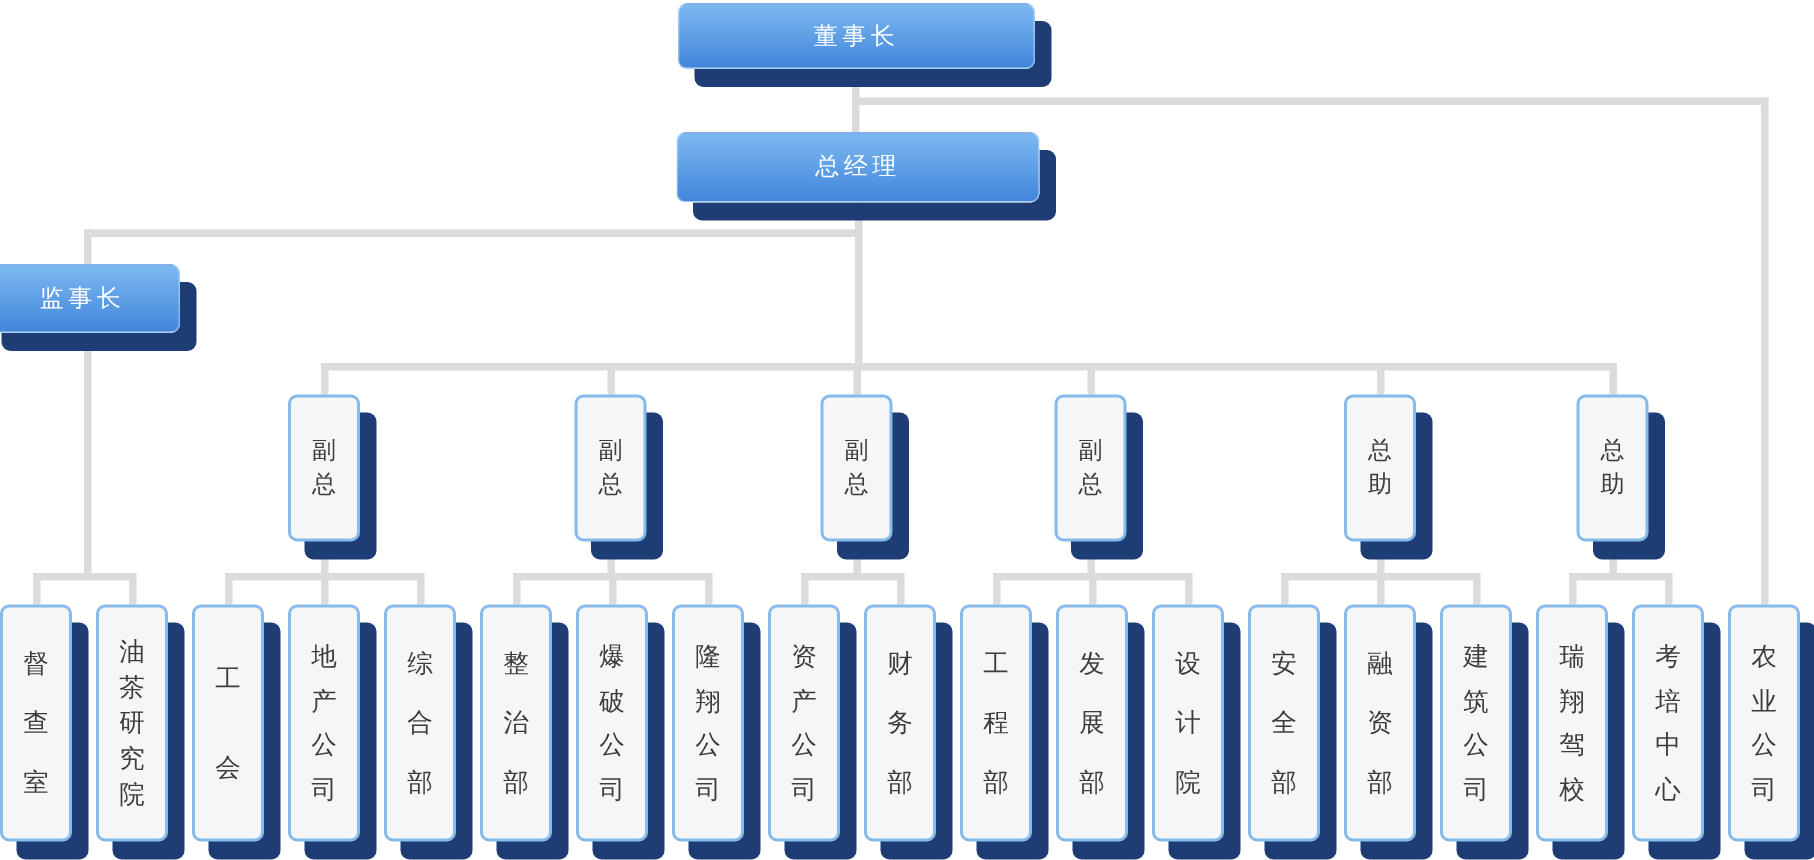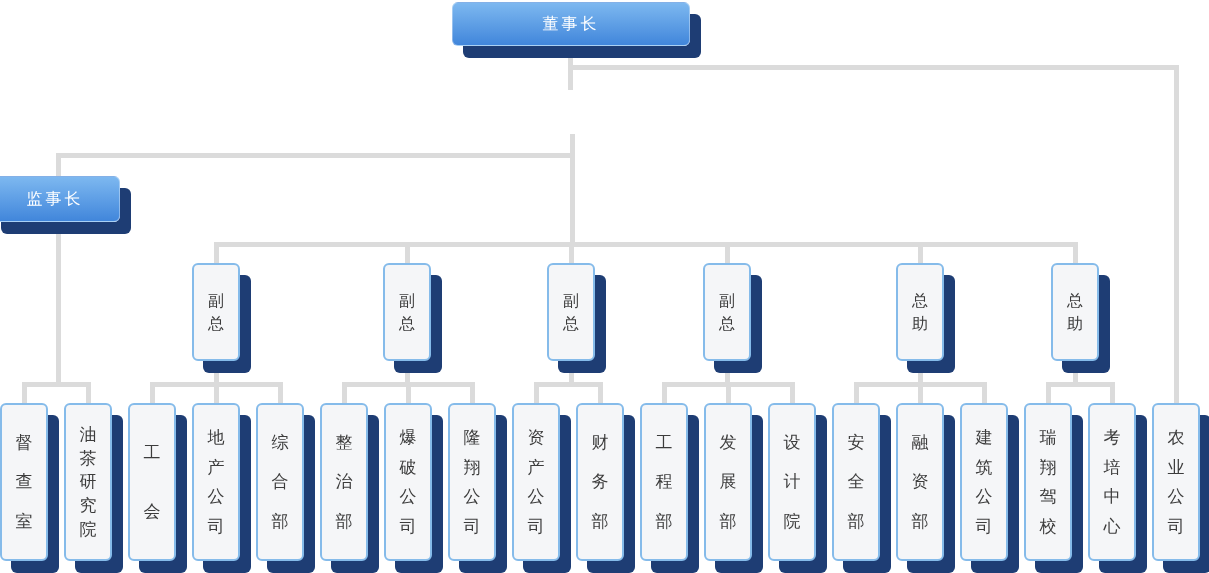--- a/index.html
+++ b/index.html
@@ -80,20 +80,23 @@
     <div class="line" style="left: 726px; top: 382px; width: 5px; height: 21px;"></div>
     <div class="line" style="left: 790px; top: 382px; width: 5px; height: 21px;"></div>
     <div class="line" style="left: 854px; top: 382px; width: 5px; height: 21px;"></div>
     <div class="line" style="left: 918px; top: 382px; width: 5px; height: 21px;"></div>
     <div class="line" style="left: 982px; top: 382px; width: 5px; height: 21px;"></div>
     <div class="line" style="left: 1046px; top: 382px; width: 5px; height: 21px;"></div>
     <div class="line" style="left: 1110px; top: 382px; width: 5px; height: 21px;"></div>
     <div class="node blue" style="left: 452px; top: 2px; width: 238px; height: 44px;">
       <div class="hlabel">董事长</div>
     </div>
+    <div class="node blue" style="left: 451px; top: 88px; width: 242px; height: 47px;">
+      <div class="hlabel">总经理</div>
+    </div>
     <div class="node blue" style="left: -10px; top: 176px; width: 130px; height: 46px;">
       <div class="hlabel">监事长</div>
     </div>
     <div class="node white mid" style="left: 192px; top: 263px; width: 48px; height: 98px;">
       <div class="vlabel">
         <span>副</span>
         <span>总</span>
       </div>
     </div>
     <div class="node white mid" style="left: 383px; top: 263px; width: 48px; height: 98px;">

